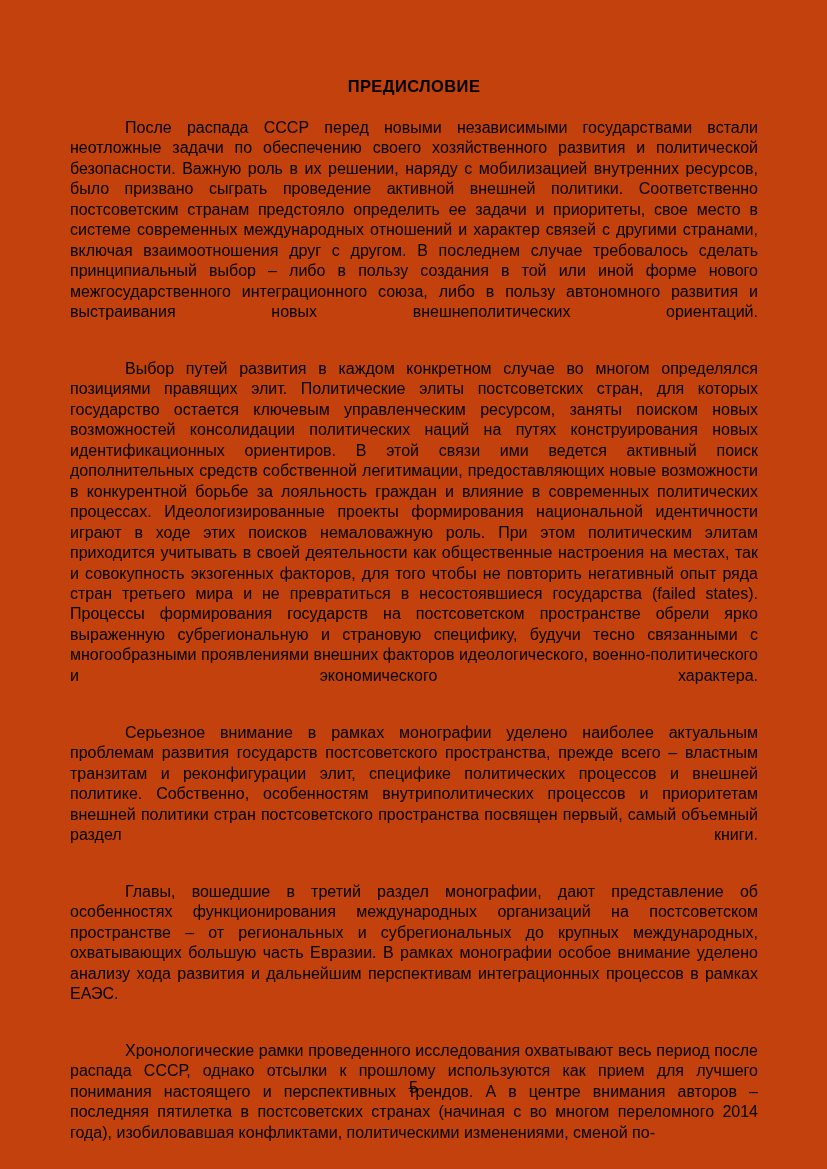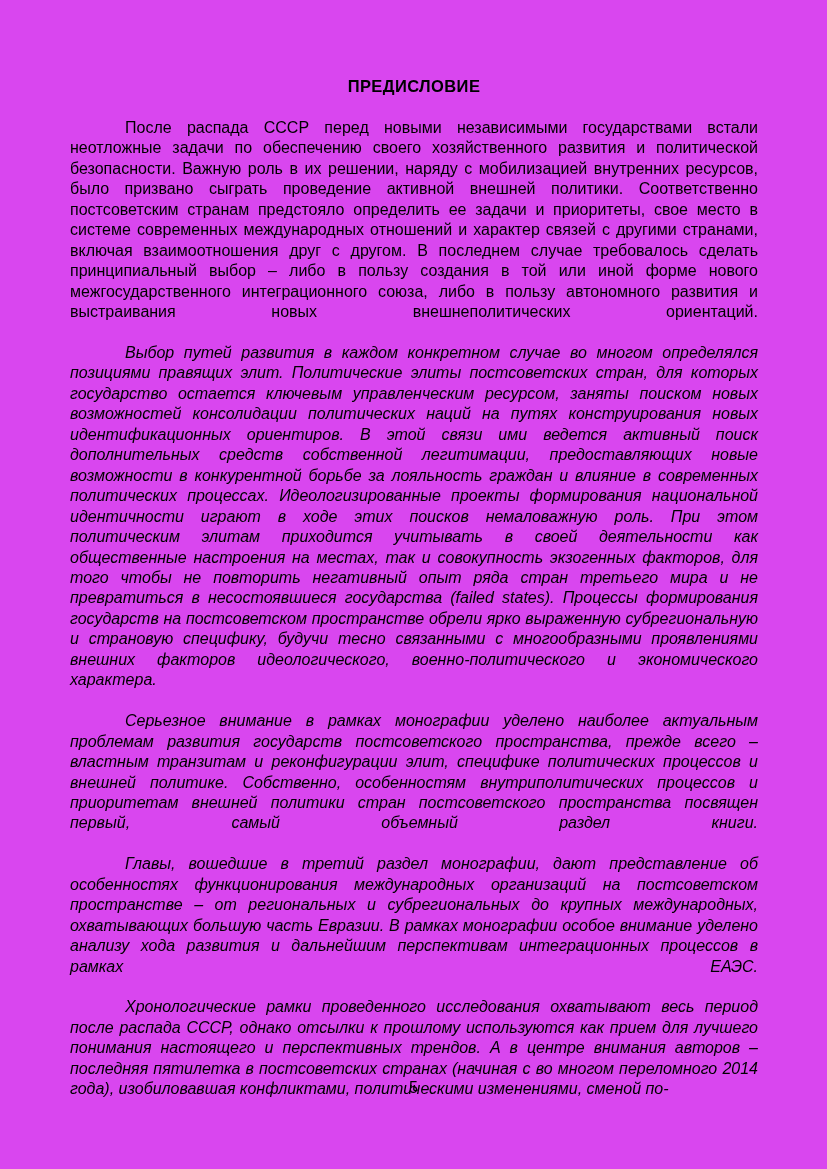--- a/index.html
+++ b/index.html
@@ -10,21 +10,21 @@
   }
   body {
     font-family: "Liberation Sans", sans-serif;
     color: #000000;
   }
   .page {
     position: relative;
     width: 827px;
     height: 1169px;
     margin: 0 auto;
-    background: #d946ef;
+    background: #c2410c;
     overflow: hidden;
     box-sizing: border-box;
   }
   .content {
     position: absolute;
     left: 70px;
     top: 76px;
     width: 688px;
   }
   .doc-heading {
@@ -39,22 +39,21 @@
     font-size: 16px;
     line-height: 20.45px;
     text-align: justify;
     text-justify: inter-word;
     text-indent: 55px;
     margin: 0;
     hyphens: none;
     word-spacing: 0px;
   }
   .para + .para {
-    margin-top: 0;
-    font-style: italic;
+    margin-top: 16px;
   }
   
   .para:after {
     content: "";
     display: inline-block;
     width: 100%;
   }
   .para.no-stretch:after {
     content: none;
   }

